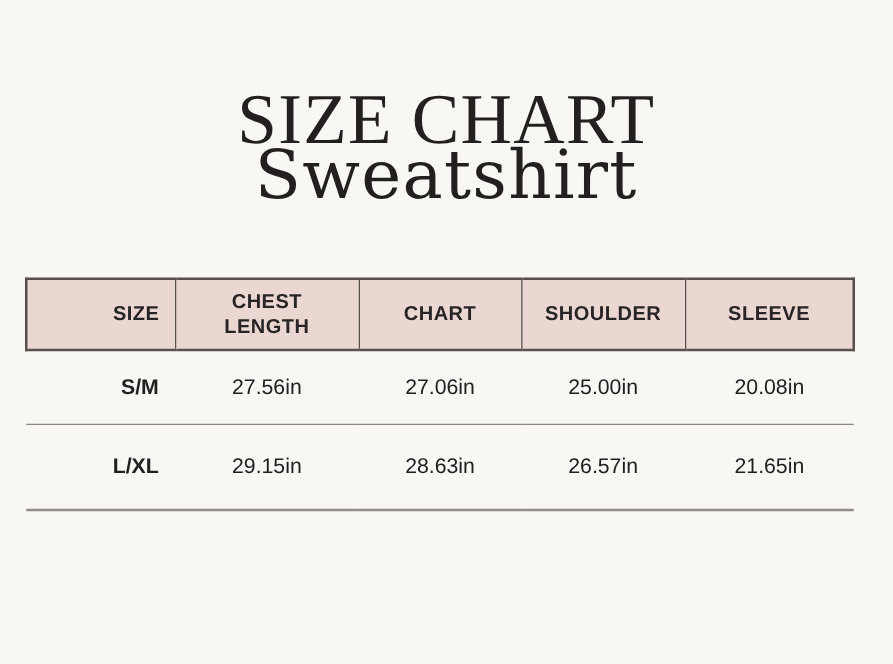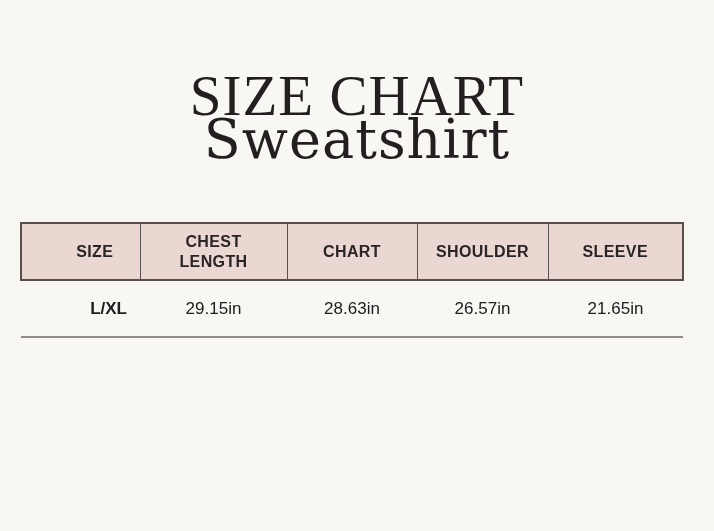--- a/index.html
+++ b/index.html
@@ -69,38 +69,39 @@
     color: #292425;
     letter-spacing: 0.4px;
     text-align: center;
     line-height: 1.25;
     white-space: pre-line;
     padding: 0 4px;
   }
   .size-table th:first-child { border-left: 2px solid var(--border-c); }
   .size-table th:last-child  { border-right: 2px solid var(--border-c); }
   .size-table th.col-size {
+    text-align: right;
     padding-right: 12px;
     padding-left: 40px;
   }
   .size-table td {
     height: 59px;
     font-size: 17px;
     text-align: center;
     color: var(--text-c);
     border-bottom: 1px solid var(--divider-c);
     padding: 0 4px;
   }
   .size-table td.cell-size {
     text-align: right;
     padding-right: 13px;
     font-weight: bold;
   }
   .size-table tbody tr:last-child td {
-    height: 57px;
+    height: 69px;
     border-bottom: 2px solid #918c88;
   }
 </style>
 </head>
 <body>
 
 <div class="page">
 
   <div class="title-block">
     <h1 class="title-main">SIZE CHART</h1>
@@ -120,20 +121,27 @@
         <th class="col-size">SIZE</th>
         <th>CHEST
 LENGTH</th>
         <th>CHART</th>
         <th>SHOULDER</th>
         <th>SLEEVE</th>
       </tr>
     </thead>
     <tbody>
       <tr>
+        <td class="cell-size">S/M</td>
+        <td>27.56in</td>
+        <td>27.06in</td>
+        <td>25.00in</td>
+        <td>20.08in</td>
+      </tr>
+      <tr>
         <td class="cell-size">L/XL</td>
         <td>29.15in</td>
         <td>28.63in</td>
         <td>26.57in</td>
         <td>21.65in</td>
       </tr>
     </tbody>
   </table>
 
 </div>

